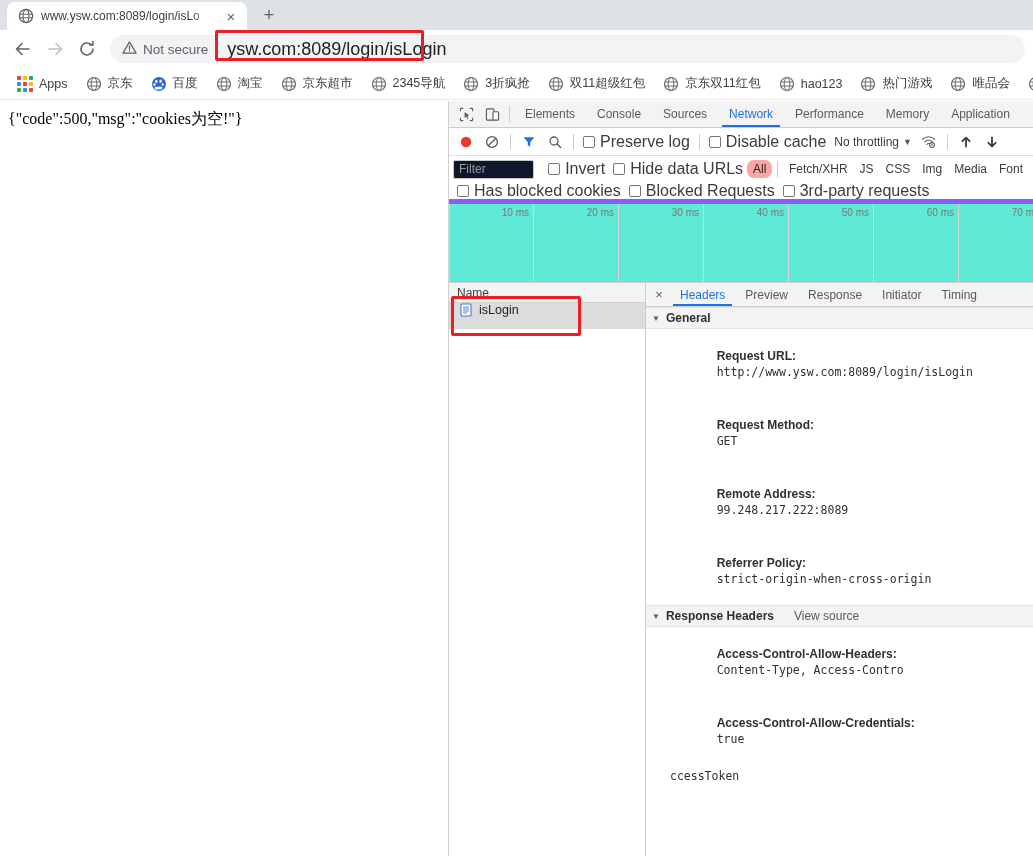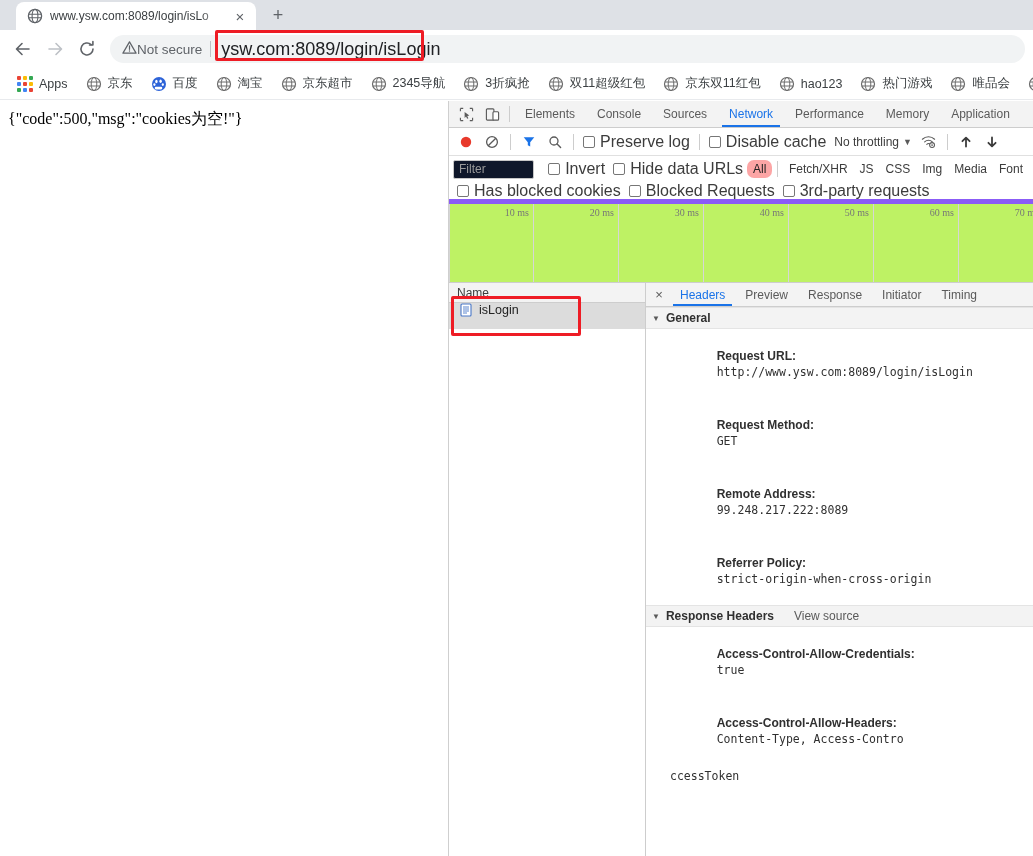--- a/index.html
+++ b/index.html
@@ -8,21 +8,21 @@
     font-family: "Liberation Sans", sans-serif;
     background: #ffffff;
     overflow: hidden;
   }
 
   
   .browser { width: 1033px; height: 856px; position: relative; }
 
   .tabstrip {
     height: 30px; background: #dee1e6;
-    display: flex; align-items: flex-end; padding-left: 16px;
+    display: flex; align-items: flex-end; padding-left: 7px;
     position: relative;
   }
   .tab {
     display: flex; align-items: center; gap: 7px;
     height: 28px; width: 240px;
     background: #ffffff;
     border-radius: 8px 8px 0 0;
     padding: 0 8px 0 11px;
     position: relative;
   }
@@ -58,21 +58,21 @@
     color: #5f6368; flex: 0 0 30px;
   }
   .navbtn.disabled { color: #bdc1c6; }
   .omnibox {
     flex: 1 1 auto; height: 28px; margin-left: 6px;
     background: #f1f3f4; border-radius: 14px;
     display: flex; align-items: center;
     padding: 0 4px 0 12px; position: relative;
   }
   .not-secure {
-    display: flex; align-items: center; 
+    display: flex; align-items: center; gap: 6px;
     color: #5f6368; font-size: 13.5px; white-space: nowrap;
     padding-right: 8px;
   }
   .omnibox-sep {
     width: 1px; height: 16px; background: #bdc1c6;
   }
   .url-wrap {
     position: relative; flex: 1 1 auto; height: 28px;
     display: flex; align-items: center;
   }
@@ -193,24 +193,23 @@
   }
   .ftype.active { background: #fca5a5; color: #222; }
 
   .dt-filterbar2 {
     height: 22px; display: flex; align-items: flex-start;
     padding: 0 4px; flex: 0 0 22px; background: #fff;
     border-bottom: 5px solid #8b5cf6;
   }
 
   .overview {
-    height: 79px; flex: 0 0 79px; background: #bef264;
+    height: 79px; flex: 0 0 79px; background: #5eead4;
     position: relative; border-bottom: 1px solid #cdcdcd;
     overflow: hidden;
-    font-family: Liberation Serif, serif;
   }
   .ov-ruler { position: absolute; inset: 0; }
   .ov-tick {
     position: absolute; top: 0; bottom: 0;
     border-right: 1px solid #d6d6d6;
   }
   .ov-tick span {
     position: absolute; right: 4px; top: 3px;
     font-size: 10px; color: #777;
   }
@@ -722,26 +721,26 @@
               <span class="hdr-name">Referrer Policy:</span>
               <span class="hdr-val">strict-origin-when-cross-origin</span>
             </div>
 
             <div class="section-head">
               <span class="tri">▼</span>
               <span>Response Headers</span>
               <span class="view-source">View source</span>
             </div>
             <div class="hdr-row">
+              <span class="hdr-name">Access-Control-Allow-Headers:</span>
+              <span class="hdr-val">Content-Type, Access-Contro</span>
+            </div>
+            <div class="hdr-row">
               <span class="hdr-name">Access-Control-Allow-Credentials:</span>
               <span class="hdr-val">true</span>
-            </div>
-            <div class="hdr-row">
-              <span class="hdr-name">Access-Control-Allow-Headers:</span>
-              <span class="hdr-val">Content-Type, Access-Contro</span>
             </div>
             <div class="hdr-cont">ccessToken</div>
             <div class="hdr-row">
               
               
             </div>
 
           </div>
         </div>
       </div>

